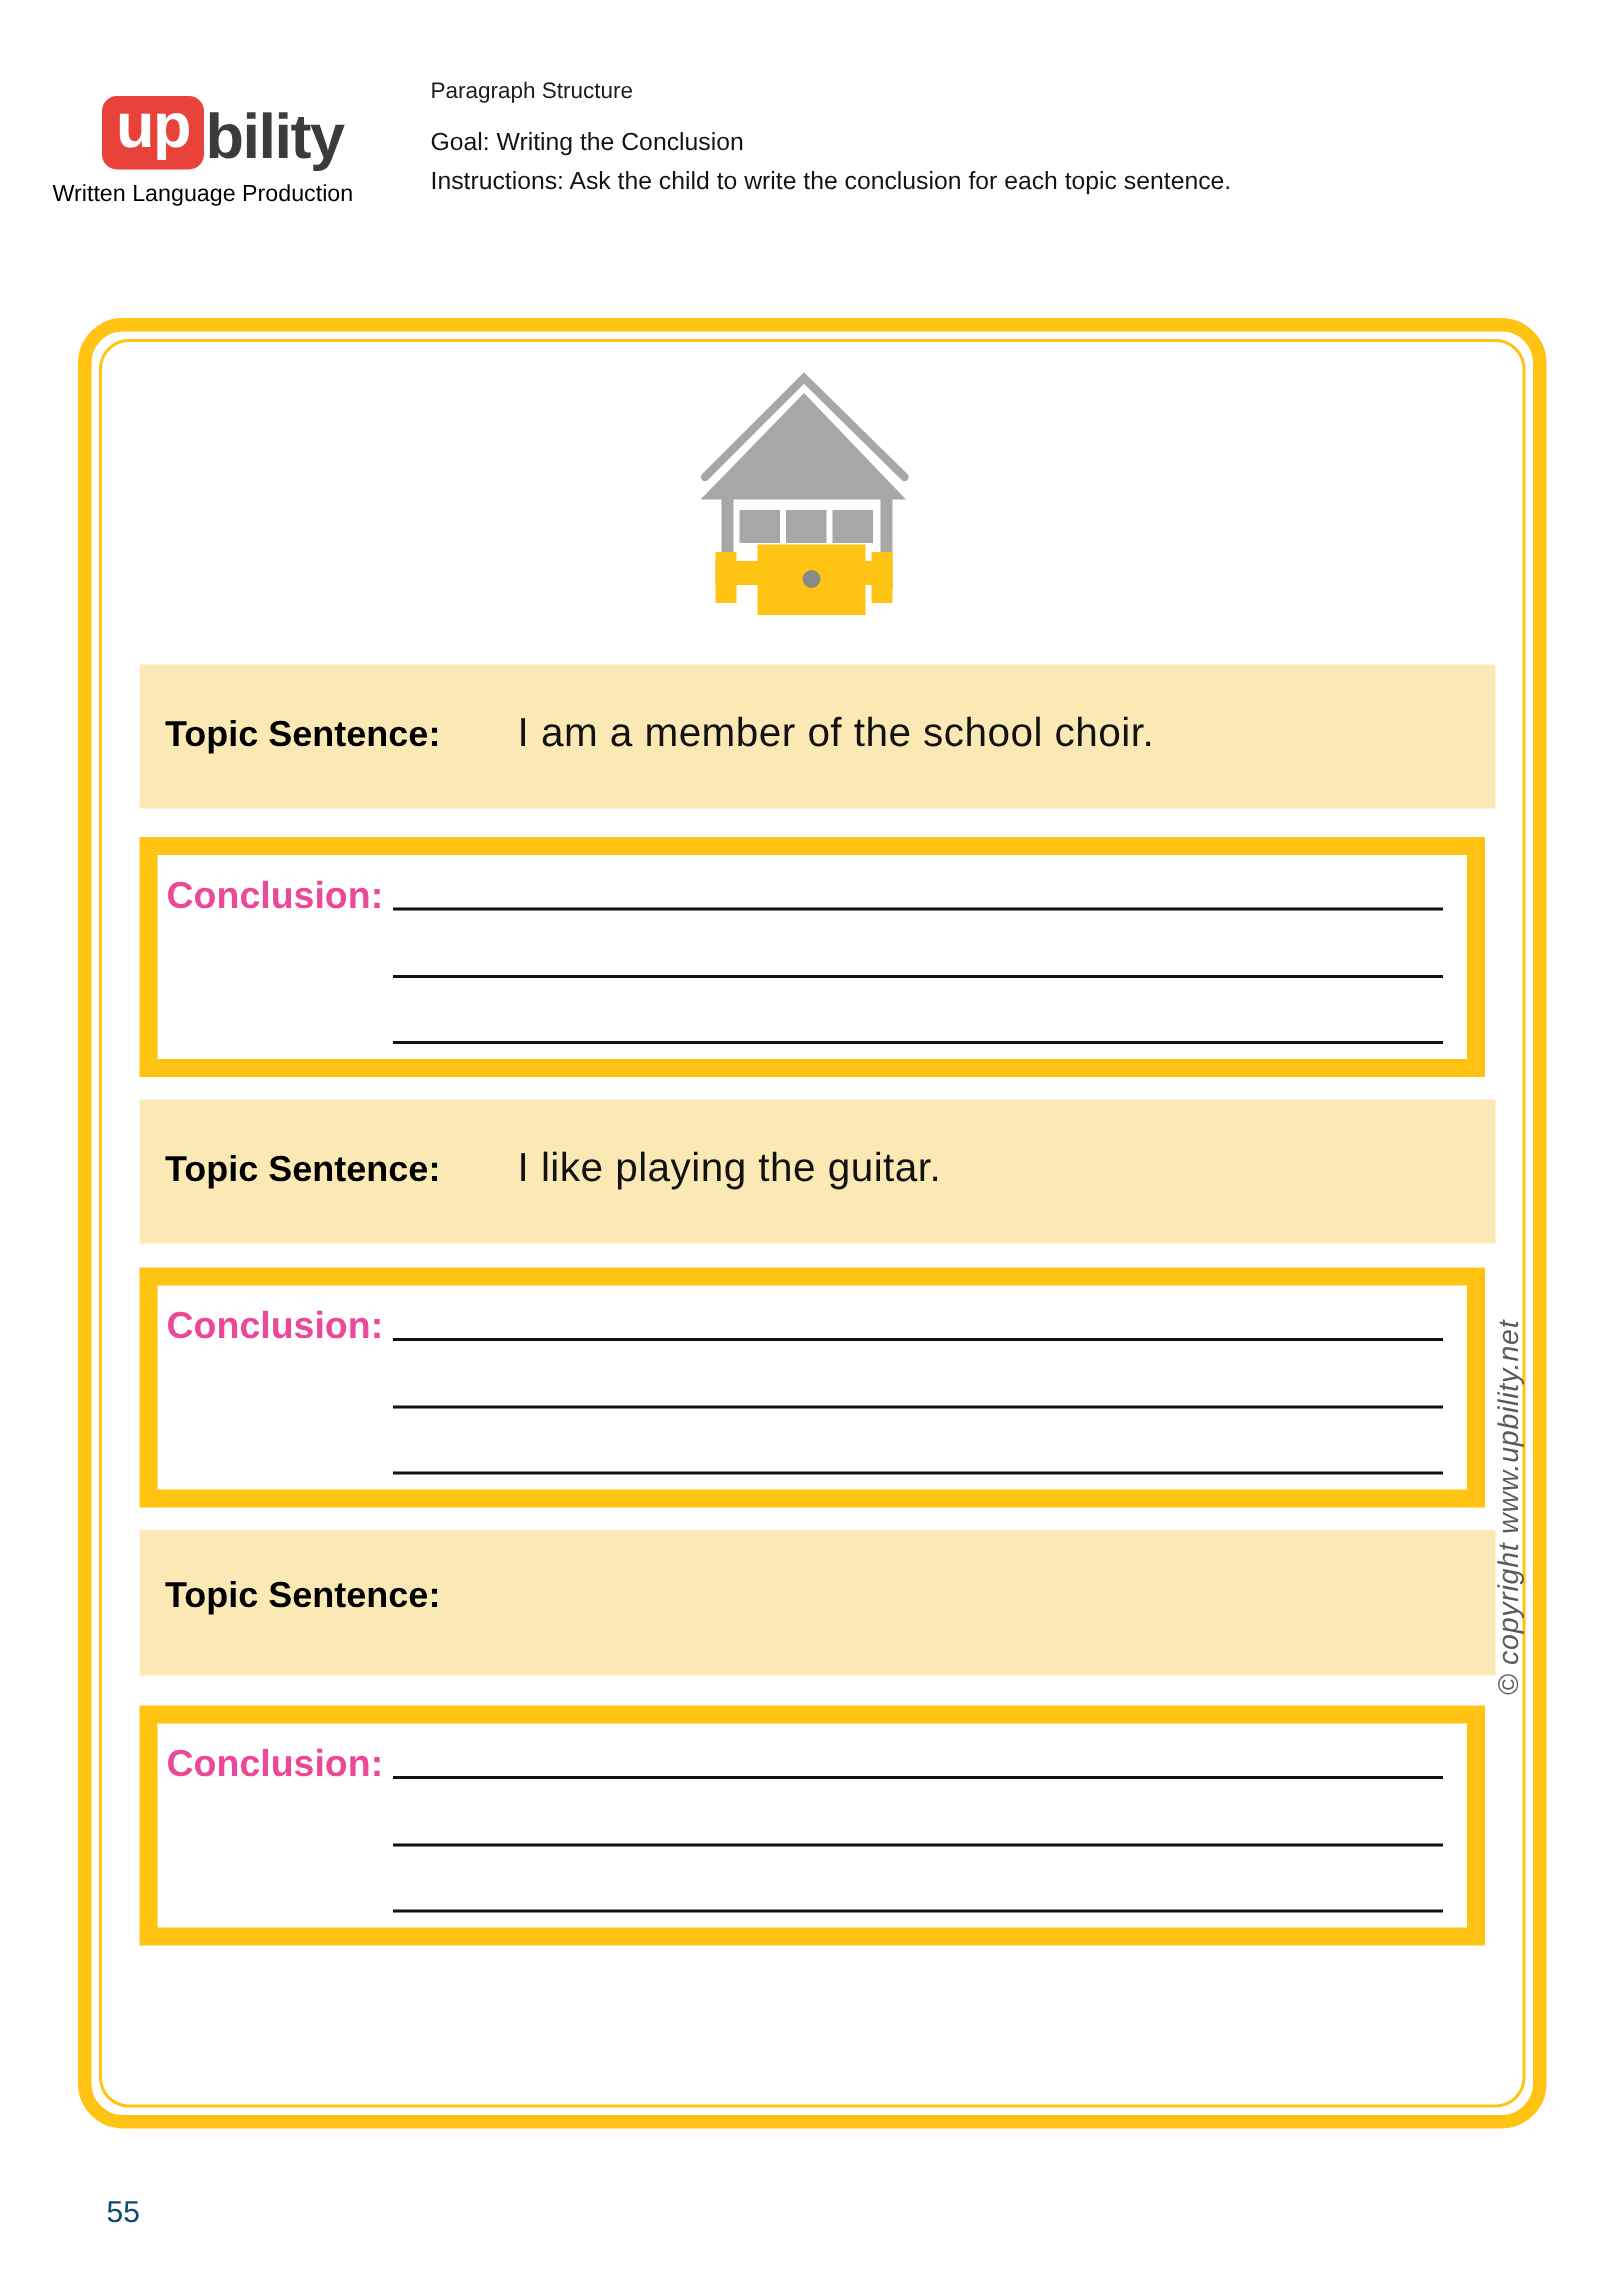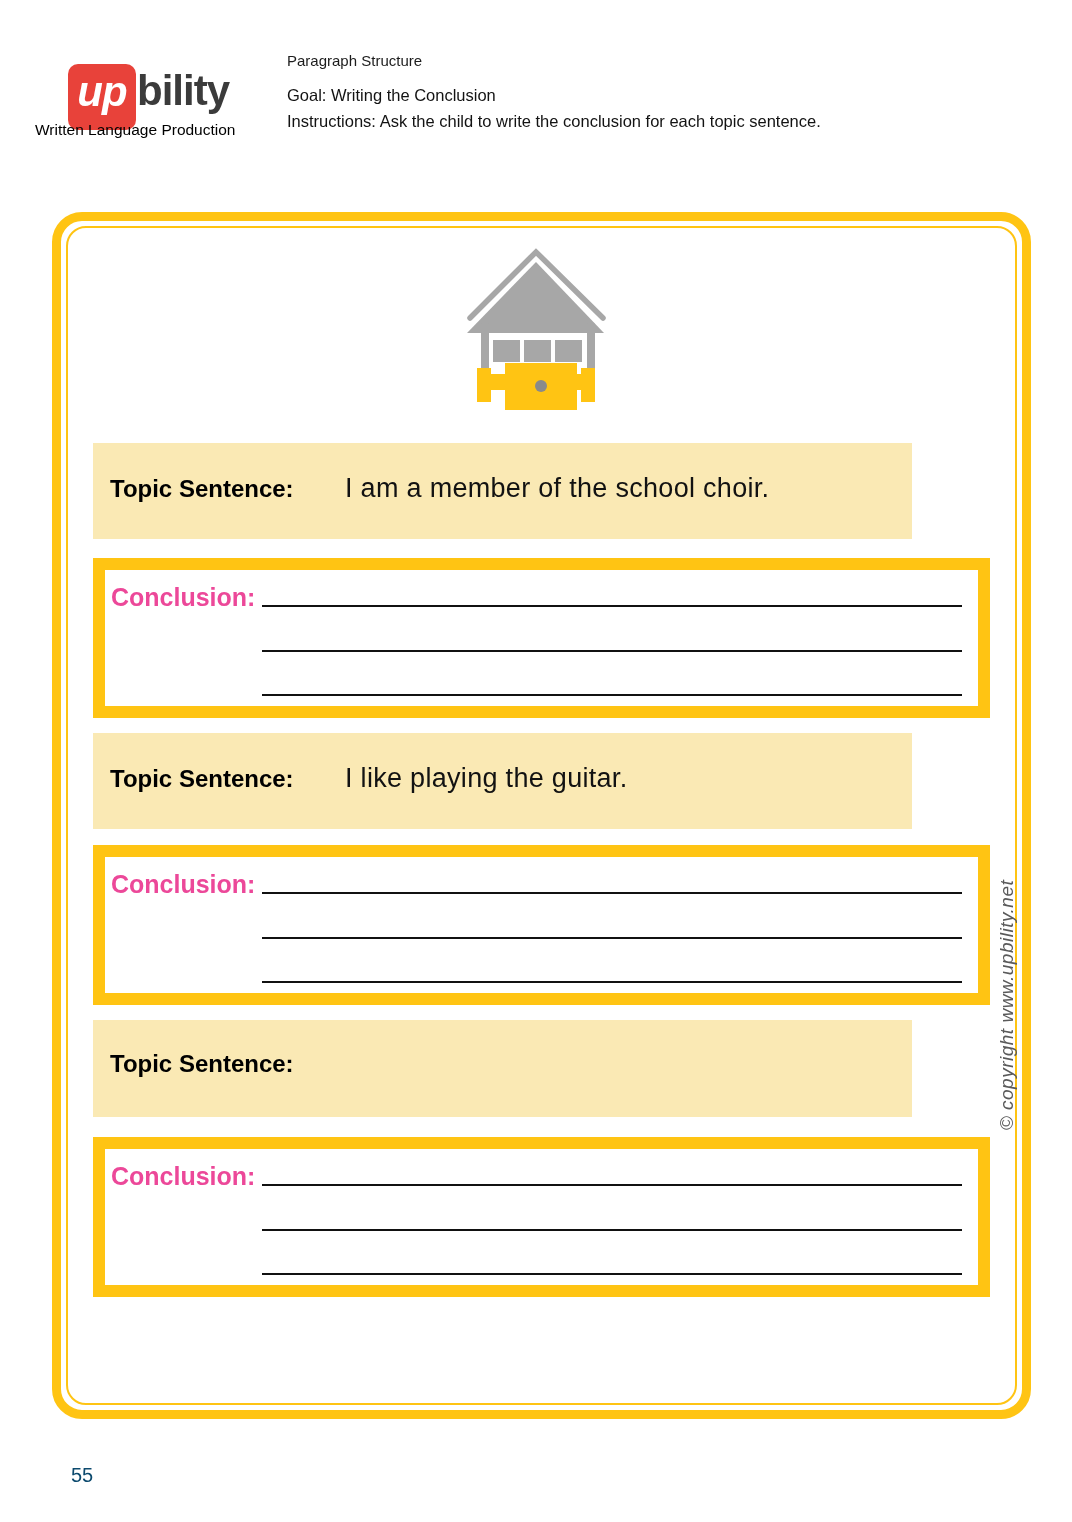--- a/index.html
+++ b/index.html
@@ -9,24 +9,23 @@
   *{box-sizing:border-box; margin:0; padding:0;}
   html,body{background:#fff;}
   body{
     width:1072px; height:1522px; position:relative; overflow:hidden;
     font-family:"Liberation Sans", sans-serif; color:var(--ink);
   }
   
   .logo{position:absolute; left:68px; top:64px; display:flex; align-items:flex-start;}
   .logo-badge{
     display:inline-flex; align-items:center; justify-content:center;
-    width:68px; height:66px; background:var(--red); border-radius:10px;
+    width:68px; height:49px; background:var(--red); border-radius:10px;
     color:#fff; font-weight:bold; font-size:42px; letter-spacing:-1px;
     padding-bottom:10px;
-    font-style:italic;
   }
   .logo-rest{
     color:var(--logodark); font-weight:bold; font-size:42px; letter-spacing:-1px;
     line-height:53px; margin-left:1px;
   }
   .tagline{position:absolute; left:35px; top:121px; font-size:15.5px; color:#000; white-space:nowrap;}
   .head-text{position:absolute; left:287px; top:52px; width:680px;}
   .head-title{font-size:15px; font-weight:400; color:#1c1c1c; margin-bottom:17px;}
   .head-goal{font-size:16.5px; color:#131313; margin-bottom:7px;}
   .head-instructions{font-size:16.5px; color:#131313; white-space:nowrap;}
@@ -35,21 +34,21 @@
     position:absolute; left:52px; top:212px; width:979px; height:1207px;
     border:9px solid var(--yellow); border-radius:30px;
   }
   .frame-line{
     position:absolute; inset:5px; border:2px solid var(--yellow); border-radius:20px;
   }
   
   .house{position:absolute; left:460px; top:248px; width:150px; height:162px;}
   
   .topic-band{
-    position:absolute; left:93px; width:819px; height:96px;
+    position:absolute; left:93px; width:904px; height:96px;
     background:var(--pale); display:flex; align-items:baseline;
     padding:30px 0 0 17px;
   }
   .t-label{font-weight:bold; font-size:24px; color:#000; width:235px; flex:0 0 235px; white-space:nowrap;}
   .t-text{font-size:27px; color:#121212; letter-spacing:0.3px; white-space:nowrap;}
   
   .conclusion-box{
     position:absolute; left:93px; width:897px; height:160px;
     background:#fff; border:12px solid var(--yellow);
   }

